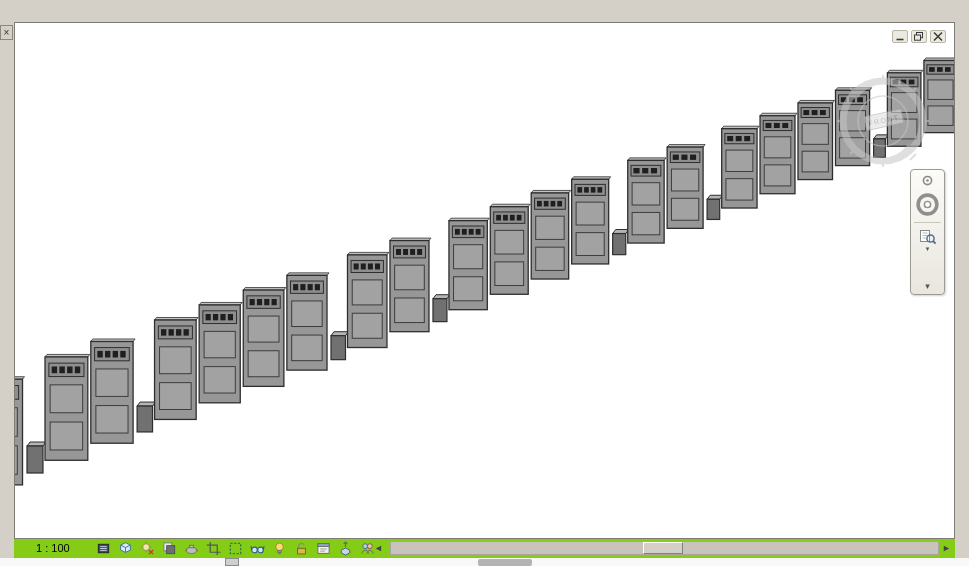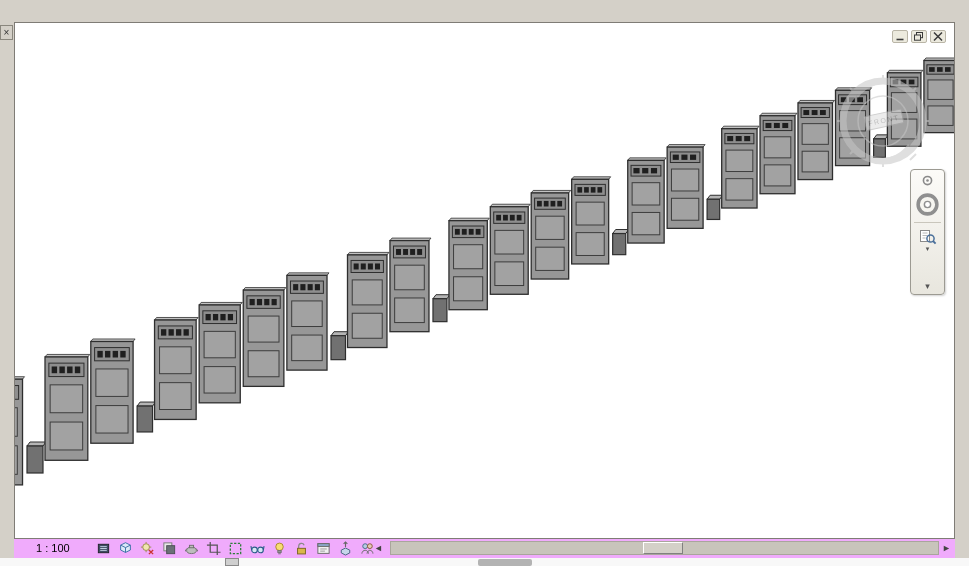--- a/index.html
+++ b/index.html
@@ -29,21 +29,21 @@
           background:linear-gradient(#fcfbf8,#e8e6de);border:1px solid #9c9a92;border-radius:4px;
           box-shadow:1px 1px 2px rgba(0,0,0,.18);display:flex;flex-direction:column;align-items:center;
           padding:4px 0 3px;gap:5px}
   .nav-btn{display:flex;align-items:center;justify-content:center}
   .nav-zoom{flex-direction:column;line-height:5px}
   .nav-sep{width:27px;height:1px;background:#c9c6bc}
   .nav-caret{font-size:7px;color:#555}
   .nav-chevron{font-size:9px;color:#555;margin-top:auto}
 
   
-  .bottom-strip{position:absolute;left:14px;top:539px;width:941px;height:19px;background:#f0abfc}
+  .bottom-strip{position:absolute;left:14px;top:539px;width:941px;height:19px;background:#84cc16}
   .scale-btn{position:absolute;left:22px;top:3px;font-size:11px;color:#000;background:none;border:none;
              font-family:"Liberation Sans",sans-serif;white-space:nowrap}
   .vcb-icons{position:absolute;left:80px;top:1px;display:flex;gap:4px}
   .vcb-btn{width:18px;height:17px;display:flex;align-items:center;justify-content:center;background:none;border:none;padding:0}
   .vcb-scroll-left{position:absolute;left:360px;top:4px;font-size:9px;color:#444;background:none;border:none}
   .hscroll-track{position:absolute;left:376px;top:2px;width:549px;height:14px;background:#c8c4bb;border:1px solid #a9a59c}
   .hscroll-thumb{position:absolute;top:0;width:40px;height:12px;background:#d4d0c8;
                  border-top:1px solid #fff;border-left:1px solid #fff;border-right:1px solid #808080;border-bottom:1px solid #808080}
   .hscroll-right{position:absolute;left:928px;top:4px;font-size:9px;color:#444;background:none;border:none}
 

